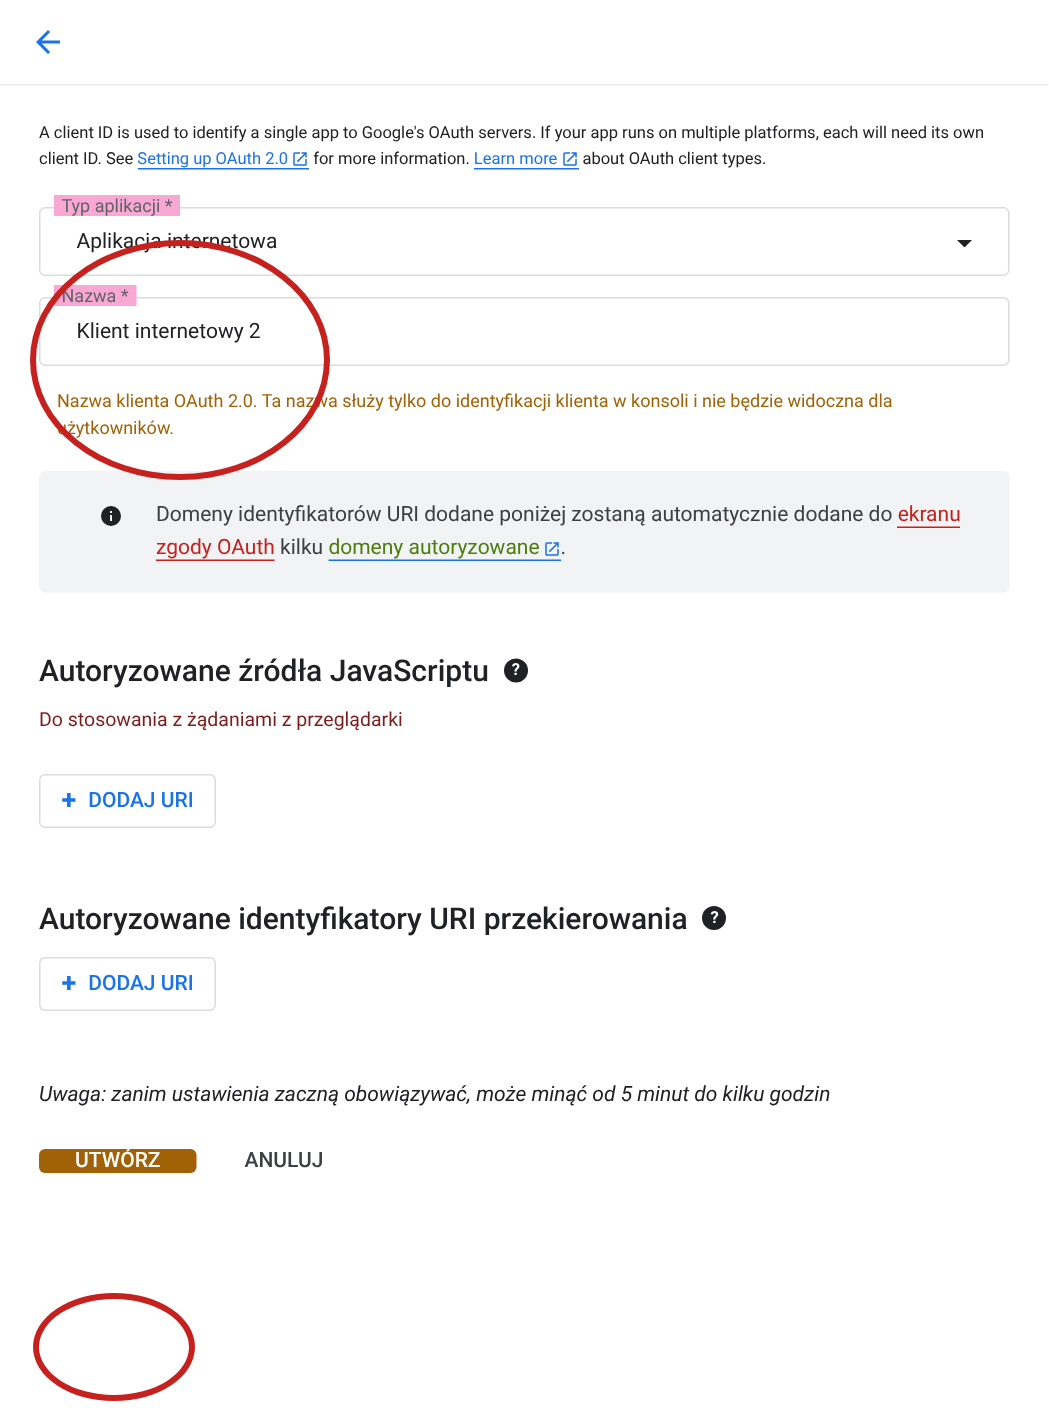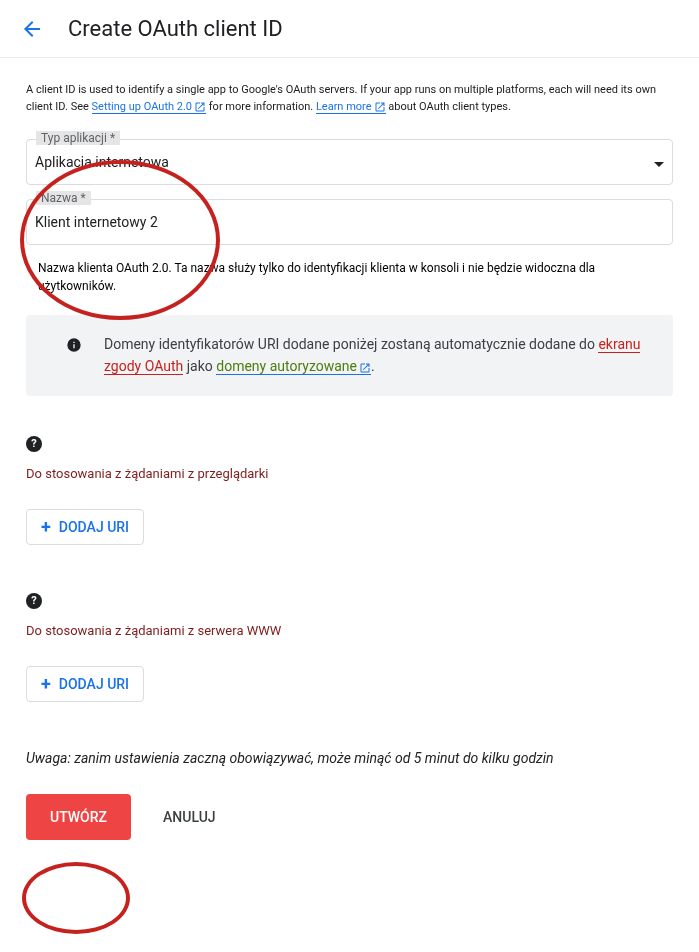--- a/index.html
+++ b/index.html
@@ -49,42 +49,42 @@
       margin-left: 2px;
     }
     .field {
       position: relative;
       margin-bottom: 14px;
     }
     .field-label {
       position: absolute;
       top: -8px;
       left: 10px;
-      background: #e5e5e5;
+      background: #f9a8d4;
       padding: 0 5px;
       font-size: 12px;
       color: #5f6368;
     }
     .select-box, .text-input {
       width: 100%;
       border: 1px solid #dadce0;
       border-radius: 4px;
-      padding: 14px 8px;
+      padding: 14px 24px;
       font-size: 14px;
       color: #202124;
       background: #fff;
       display: flex;
       align-items: center;
       justify-content: space-between;
     }
     .text-input { outline: none; font-family: inherit; }
     .dropdown-caret { color: #202124; }
     .helper-text {
       font-size: 12px;
-      color: #000000;
+      color: #a16207;
       line-height: 1.5;
       margin-top: 4px;
       margin-bottom: 20px;
       padding-left: 12px;
     }
     .info-banner {
       background: #f1f3f4;
       border-radius: 4px;
       padding: 18px 18px 18px 48px;
       position: relative;
@@ -163,25 +163,25 @@
       color: #202124;
       margin-bottom: 28px;
       font-style: italic;
     }
     .action-row {
       display: flex;
       align-items: center;
       gap: 32px;
     }
     .create-btn {
-      background: #ef4444;
+      background: #a16207;
       color: #fff;
       border: none;
       border-radius: 4px;
-      padding: 15px 24px;
+      padding: 0 24px;
       font-size: 14px;
       font-weight: 500;
       cursor: pointer;
       font-family: inherit;
     }
     .cancel-btn {
       background: none;
       border: none;
       color: #3c4043;
       font-size: 14px;
@@ -200,21 +200,20 @@
   </style>
 </head>
 <body>
 
 <div class="header">
   <span class="back-arrow">
     <svg width="24" height="24" viewBox="0 0 24 24" fill="#1a73e8">
         <path d="M20 11H7.83l5.59-5.59L12 4l-8 8 8 8 1.41-1.41L7.83 13H20v-2z"></path>
       </svg>
   </span>
-  <span class="page-title">Create OAuth client ID</span>
 </div>
 
 <div class="content">
 
   <p class="intro">
     <span>A client ID is used to identify a single app to Google's OAuth servers. If your app runs on multiple platforms, each will need its own client ID. See </span>
     <a href="#"><span>Setting up OAuth 2.0</span><svg class="ext-icon" viewBox="0 0 24 24" fill="#1a73e8">
           <path d="M19 19H5V5h7V3H5a2 2 0 0 0-2 2v14a2 2 0 0 0 2 2h14a2 2 0 0 0 2-2v-7h-2v7zM14 3v2h3.59l-9.83 9.83 1.41 1.41L19 6.41V10h2V3h-7z"></path>
         </svg></a>
     <span> for more information. </span>
@@ -244,40 +243,41 @@
 
   <div class="info-banner">
     <span class="info-icon">
       <svg width="16" height="16" viewBox="0 0 24 24" fill="#202124">
           <path d="M12 2a10 10 0 1 0 0 20 10 10 0 0 0 0-20zm1 15h-2v-6h2v6zm0-8h-2V7h2v2z"></path>
         </svg>
     </span>
     <div class="info-content">
       <span>Domeny identyfikatorów URI dodane poniżej zostaną automatycznie dodane do </span>
       <a href="#">ekranu zgody OAuth</a>
-      <span> jako </span>
+      <span> kilku </span>
       <a href="#" class="blue"><span>domeny autoryzowane</span><svg class="ext-icon" viewBox="0 0 24 24" fill="#1a73e8">
             <path d="M19 19H5V5h7V3H5a2 2 0 0 0-2 2v14a2 2 0 0 0 2 2h14a2 2 0 0 0 2-2v-7h-2v7zM14 3v2h3.59l-9.83 9.83 1.41 1.41L19 6.41V10h2V3h-7z"></path>
           </svg></a><span>.</span>
     </div>
   </div>
 
   <div class="section-title">
+    <span>Autoryzowane źródła JavaScriptu</span>
     <span class="help-icon">?</span>
   </div>
   <div class="section-subtitle">Do stosowania z żądaniami z przeglądarki</div>
   <button class="add-uri-btn">
     <span class="plus-icon">+</span>
     <span>DODAJ URI</span>
   </button>
 
   <div class="section-title">
+    <span>Autoryzowane identyfikatory URI przekierowania</span>
     <span class="help-icon">?</span>
   </div>
-  <div class="section-subtitle">Do stosowania z żądaniami z serwera WWW</div>
   <button class="add-uri-btn">
     <span class="plus-icon">+</span>
     <span>DODAJ URI</span>
   </button>
 
   <p class="note">Uwaga: zanim ustawienia zaczną obowiązywać, może minąć od 5 minut do kilku godzin</p>
 
   <div class="action-row">
     <button class="create-btn">UTWÓRZ</button>
     <button class="cancel-btn">ANULUJ</button>

